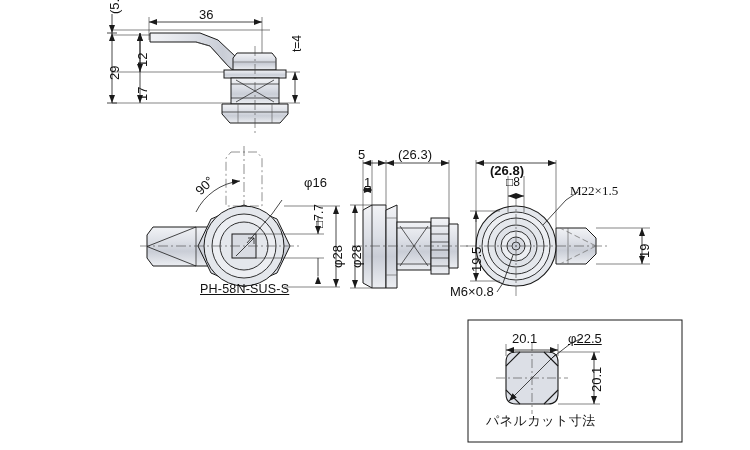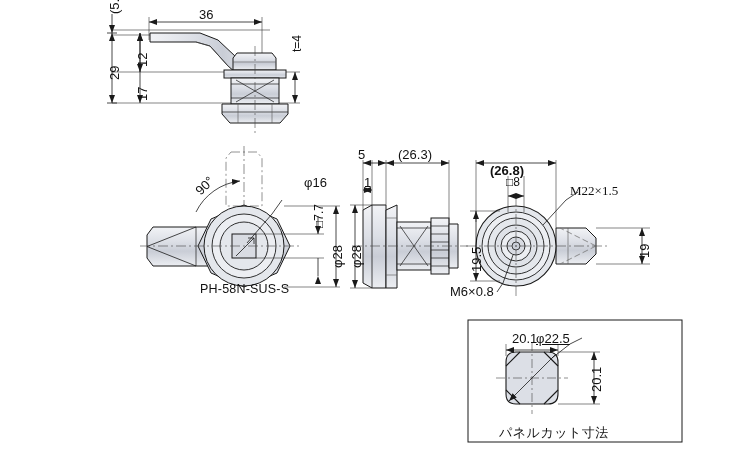--- a/index.html
+++ b/index.html
@@ -14,21 +14,21 @@
   #sheet{position:absolute;inset:0;width:750px;height:450px;}
   .lbl{
     position:absolute;
     font-family:"Liberation Sans", sans-serif;
     font-size:13px;
     color:#111;
     white-space:nowrap;
     line-height:1;
   }
   .lbl.sm{font-size:12px;}
-  .lbl.part{font-size:12.5px;letter-spacing:.2px;}
+  .lbl.part{font-size:12.5px;letter-spacing:.2px;text-decoration:underline;}
   .lbl.jp{font-size:13px;letter-spacing:.5px;}
   .rot{transform-origin:left top;}
 </style>
 </head>
 <body>
 
 <svg id="sheet" viewBox="0 0 750 450">
   <defs>
     <linearGradient id="metal" x1="0" y1="0" x2="0" y2="1">
       <stop offset="0%" stop-color="#f2f3f6"></stop>
@@ -269,15 +269,15 @@
 <div class="lbl rot" style="left:350px;top:268px;transform:rotate(-90deg);transform-origin:left top;">φ28</div>
 
 <div class="lbl" style="left:490px;top:164px;font-weight:bold;">(26.8)</div>
 <div class="lbl sm" style="left:506px;top:176px;"><span>□</span><span>8</span></div>
 <div class="lbl" style="left:570px;top:184px;font-family:Liberation Serif, serif;">M22×1.5</div>
 <div class="lbl" style="left:450px;top:285px;">M6×0.8</div>
 <div class="lbl rot" style="left:470px;top:272px;transform:rotate(-90deg);transform-origin:left top;">19.5</div>
 <div class="lbl rot" style="left:638px;top:258px;transform:rotate(-90deg);transform-origin:left top;">19</div>
 
 <div class="lbl" style="left:512px;top:332px;">20.1</div>
-<div class="lbl" style="left:536px;top:332px;text-decoration:underline;">φ22.5</div>
+<div class="lbl" style="left:568px;top:332px;text-decoration:underline;">φ22.5</div>
 <div class="lbl rot" style="left:590px;top:392px;transform:rotate(-90deg);transform-origin:left top;">20.1</div>
-<div class="lbl jp" style="left:486px;top:426px;margin-left:13px;">パネルカット寸法</div>
+<div class="lbl jp" style="left:486px;top:414px;">パネルカット寸法</div>
 
 </body></html>

